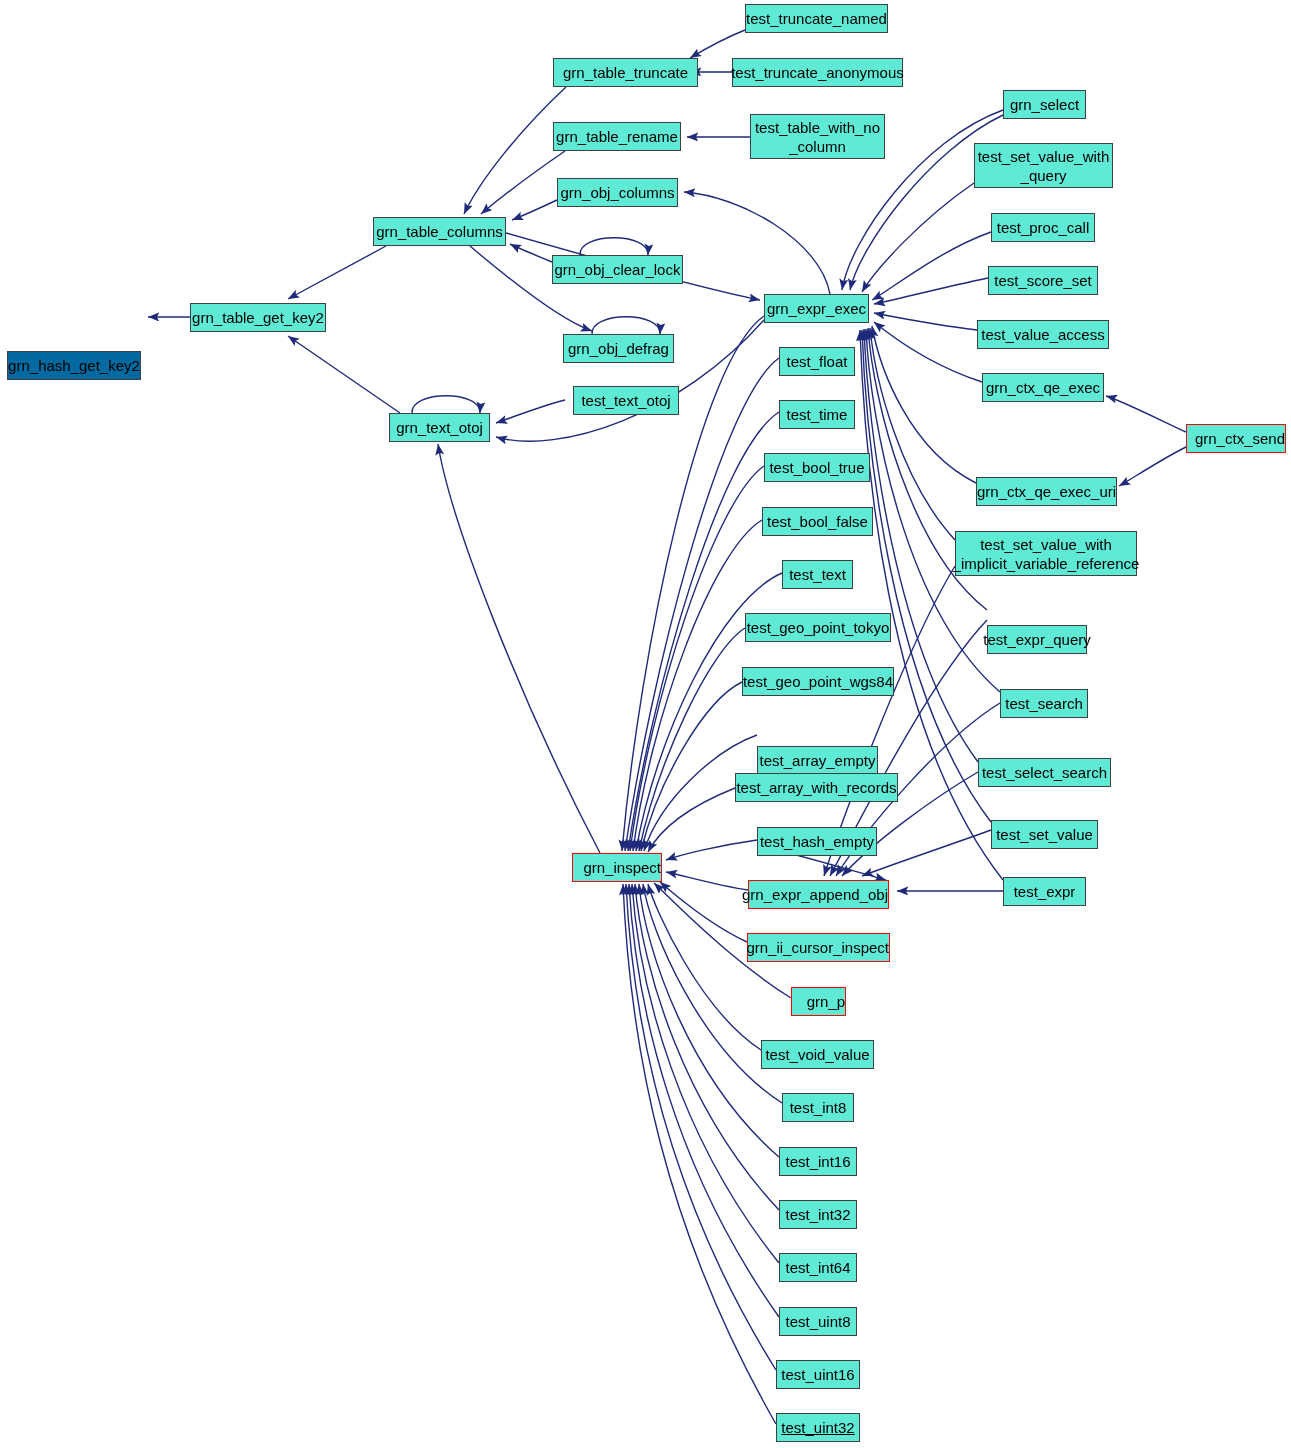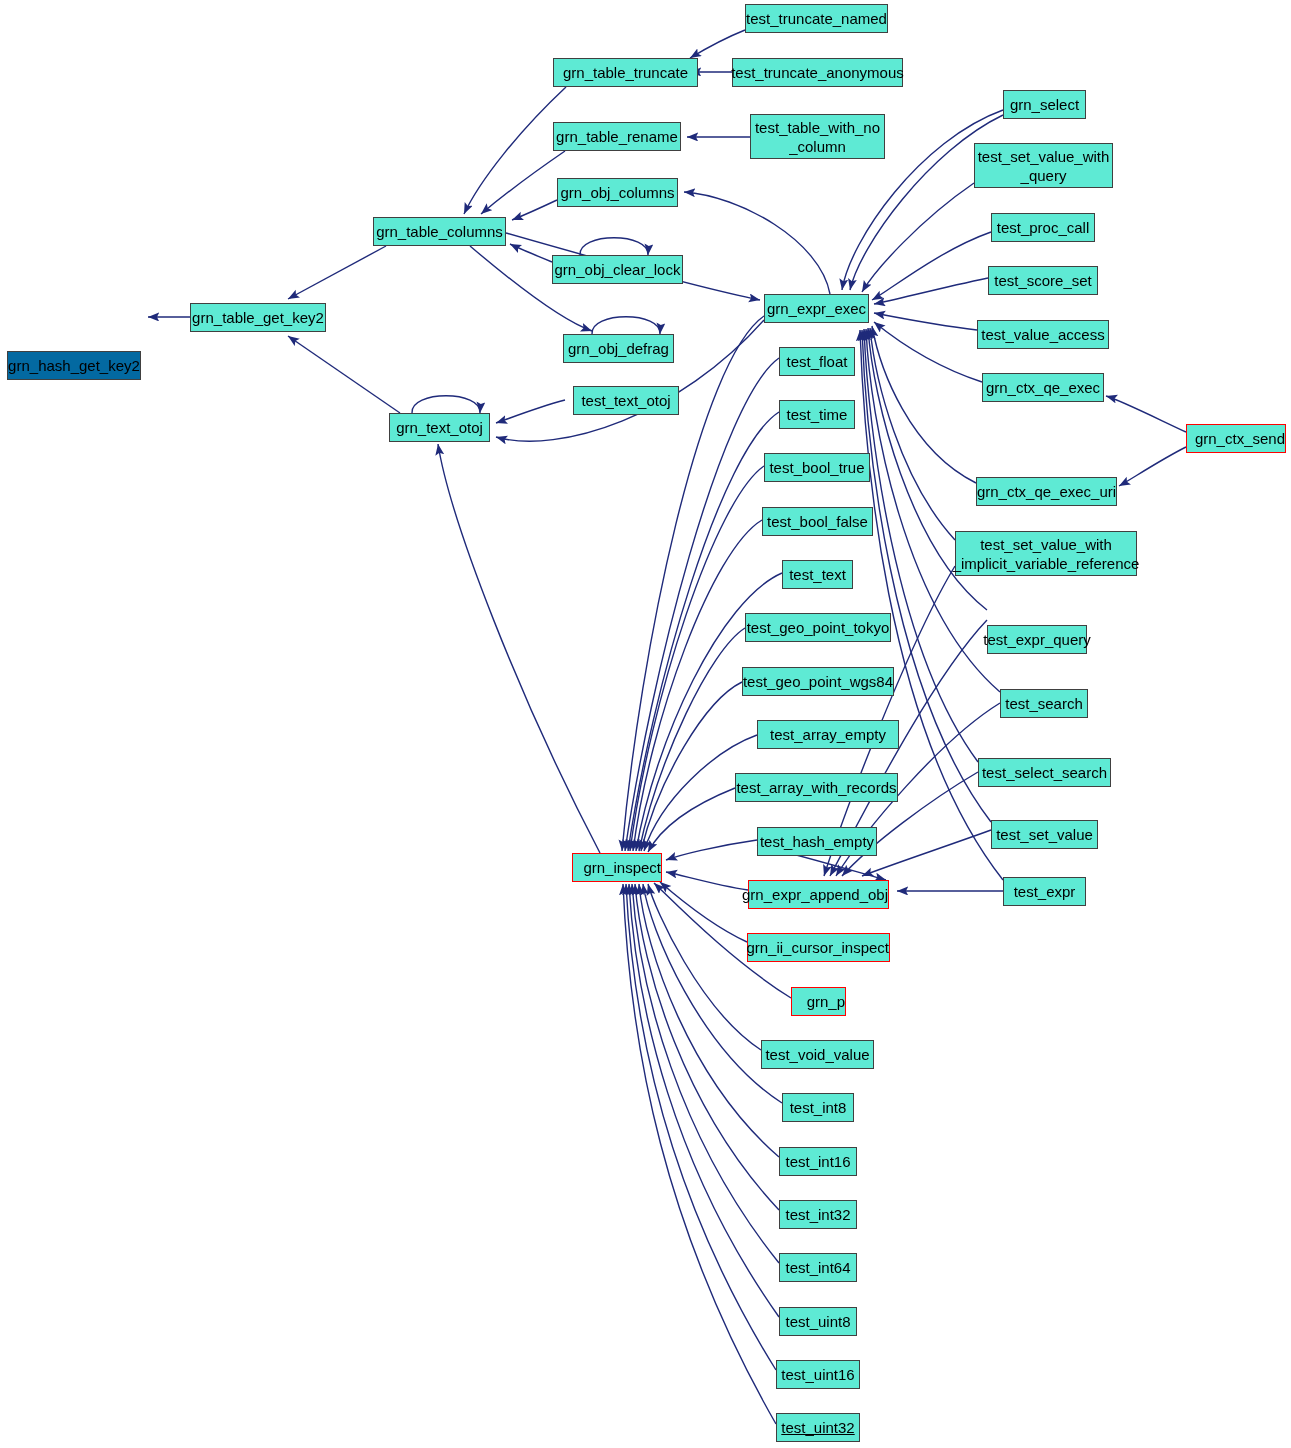--- a/index.html
+++ b/index.html
@@ -140,21 +140,21 @@
       <div class="node" style="left: 750px; top: 114px; width: 135px; height: 45px;"><span>test_table_with_no
 _column</span></div>
       <div class="node" style="left: 764px; top: 294px; width: 105px; height: 29px;"><span>grn_expr_exec</span></div>
       <div class="node" style="left: 779px; top: 347px; width: 76px; height: 29px;"><span>test_float</span></div>
       <div class="node" style="left: 779px; top: 400px; width: 76px; height: 29px;"><span>test_time</span></div>
       <div class="node" style="left: 764px; top: 453px; width: 106px; height: 29px;"><span>test_bool_true</span></div>
       <div class="node" style="left: 762px; top: 507px; width: 111px; height: 29px;"><span>test_bool_false</span></div>
       <div class="node" style="left: 782px; top: 560px; width: 71px; height: 29px;"><span>test_text</span></div>
       <div class="node" style="left: 745px; top: 613px; width: 146px; height: 29px;"><span>test_geo_point_tokyo</span></div>
       <div class="node" style="left: 742px; top: 667px; width: 152px; height: 29px;"><span>test_geo_point_wgs84</span></div>
-      <div class="node" style="left: 757px; top: 720px; width: 142px; height: 29px;"><span>test_array_empty</span></div>
+      <div class="node" style="left: 757px; top: 746px; width: 121px; height: 29px;"><span>test_array_empty</span></div>
       <div class="node" style="left: 735px; top: 773px; width: 163px; height: 29px;"><span>test_array_with_records</span></div>
       <div class="node" style="left: 757px; top: 827px; width: 120px; height: 29px;"><span>test_hash_empty</span></div>
       <div class="node red" style="left: 748px; top: 880px; width: 141px; height: 29px;"><span>grn_expr_append_obj</span></div>
       <div class="node red" style="left: 747px; top: 933px; width: 143px; height: 29px;"><span>grn_ii_cursor_inspect</span></div>
       <div class="node red" style="left: 791px; top: 987px; width: 55px; height: 29px;"><span>grn_p</span></div>
       <div class="node" style="left: 761px; top: 1040px; width: 113px; height: 29px;"><span>test_void_value</span></div>
       <div class="node" style="left: 782px; top: 1093px; width: 72px; height: 29px;"><span>test_int8</span></div>
       <div class="node" style="left: 779px; top: 1147px; width: 78px; height: 29px;"><span>test_int16</span></div>
       <div class="node" style="left: 779px; top: 1200px; width: 78px; height: 29px;"><span>test_int32</span></div>
       <div class="node" style="left: 779px; top: 1253px; width: 78px; height: 29px;"><span>test_int64</span></div>

